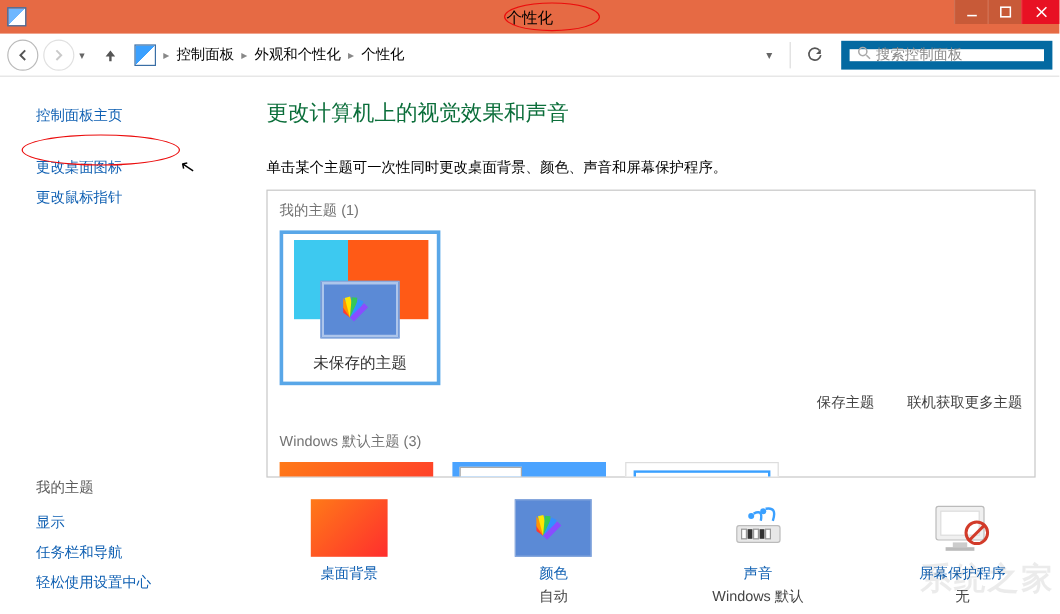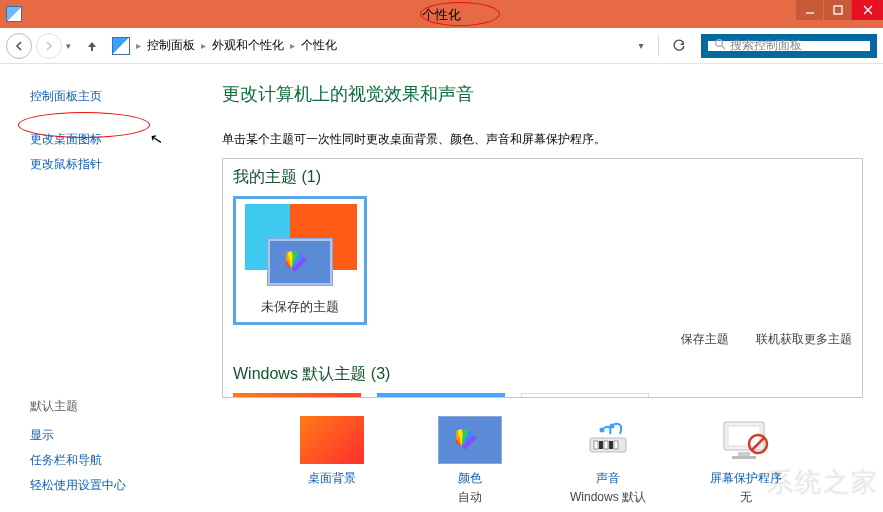--- a/index.html
+++ b/index.html
@@ -40,41 +40,41 @@
   .cursor-annot { position:absolute; left:150px; top:66px; font-size:15px; color:#000; transform:rotate(-12deg); }
   .see-also { position:absolute; bottom:14px; left:30px; }
   .see-also .hdr { color:#5a5a5a; margin-bottom:8px; }
   .see-also a { display:block; color:#0E5FB2; padding:4px 0; font-size:12px; }
 
   .main { flex:1; padding:18px 20px 0 14px; overflow:hidden; position:relative; }
   .page-title { color:#0B6E3A; font-size:18px; margin-bottom:25px; }
   .page-sub { color:#000; font-size:12px; margin-bottom:10px; }
 
   .theme-box { border:1px solid #C7C7C7; padding:0; height:240px; overflow:hidden; margin-bottom:6px; }
-  .group-header { color:#14532d; font-size:16px; padding:8px 10px 4px 10px; }
+  .group-header { color:#737373; font-size:12px; padding:8px 10px 4px 10px; }
   .theme-tile { width:134px; margin:4px 0 0 10px; border:3px solid #59A7E8; padding:5px 5px 6px 5px; text-align:center; }
   .theme-thumb { position:relative; height:90px; }
   .wallpaper-swatch { position:absolute; left:4px; top:0; width:112px; height:66px; background:linear-gradient(90deg,#3DC9F0 0 40%, #FF5A16 40% 100%); }
   .color-swatch { position:absolute; left:26px; top:34px; width:66px; height:48px; background:#5B8AD6; border:1px solid #89a9dd; box-shadow:0 0 0 2px rgba(255,255,255,0.5) inset; display:flex; align-items:center; justify-content:center;}
   .fan { width:28px; height:28px; }
   .theme-name { font-size:13px; color:#333; margin-top:4px; }
 
   .theme-links { text-align:right; padding:6px 10px 8px 0; }
   .theme-links a { color:#404040; margin-left:24px; font-size:12px; }
 
   .default-row { display:flex; gap:16px; padding:4px 0 0 10px; }
   .def-thumb { width:128px; height:60px; overflow:hidden; }
   .def-thumb.t1 { background:linear-gradient(135deg,#ff7a18 0%,#ff2e2e 100%);}
   .def-thumb.t2 { background:linear-gradient(180deg,#4aa3ff 0 55%,#146ad4 55% 100%); position:relative;}
   .def-thumb.t2::after{content:"";position:absolute;left:6px;top:4px;width:50px;height:40px;background:#fff;border:1px solid #aaa;}
   .def-thumb.t3 { background:#fff; border:1px solid #ddd; position:relative;}
   .def-thumb.t3::before{content:"";position:absolute;inset:6px;border:2px solid #3aa0ff;}
 
   
-  .bottom-row { position:absolute; bottom:6px; left:14px; right:27px; display:flex; justify-content:center; }
+  .bottom-row { position:absolute; bottom:6px; left:14px; right:12px; display:flex; justify-content:space-between; }
   .bot-item { width:138px; text-align:center; font-size:12px; }
   .bot-icon { width:64px; height:48px; margin:0 auto 6px auto; display:flex; align-items:center; justify-content:center; position:relative;}
   .bot-icon.bg { background:linear-gradient(135deg,#ff7a18 0%,#ff2e2e 100%);}
   .bot-icon.colour { background:#5B8AD6; border:1px solid #89a9dd;}
   .bot-icon.sound svg { width:48px; height:40px; }
   .bot-icon.saver svg { width:56px; height:44px; }
   .bot-label { color:#0E5FB2; margin-bottom:2px;}
   .bot-sub { color:#444; }
 
   
@@ -156,21 +156,21 @@
 
   <div class="sidebar">
     <a class="side-link">控制面板主页</a>
     <div class="side-spacer"></div>
     <a class="side-link">更改桌面图标</a>
     <a class="side-link">更改鼠标指针</a>
     <div class="side-annot"></div>
     <div class="cursor-annot">↖</div>
 
     <div class="see-also">
-      <div class="hdr">默认主题</div>
+      <div class="hdr">我的主题</div>
       <a>显示</a>
       <a>任务栏和导航</a>
       <a>轻松使用设置中心</a>
     </div>
   </div>
 
   <div class="main">
     <div class="page-title">更改计算机上的视觉效果和声音</div>
     <div class="page-sub">单击某个主题可一次性同时更改桌面背景、颜色、声音和屏幕保护程序。</div>
 

